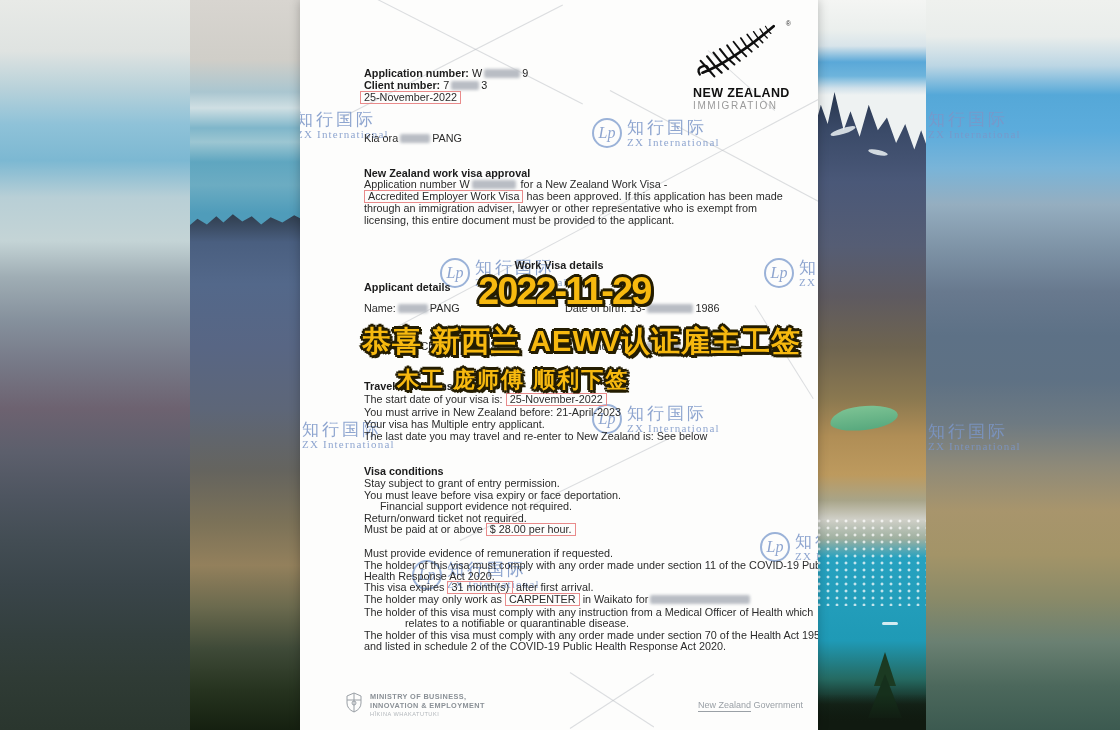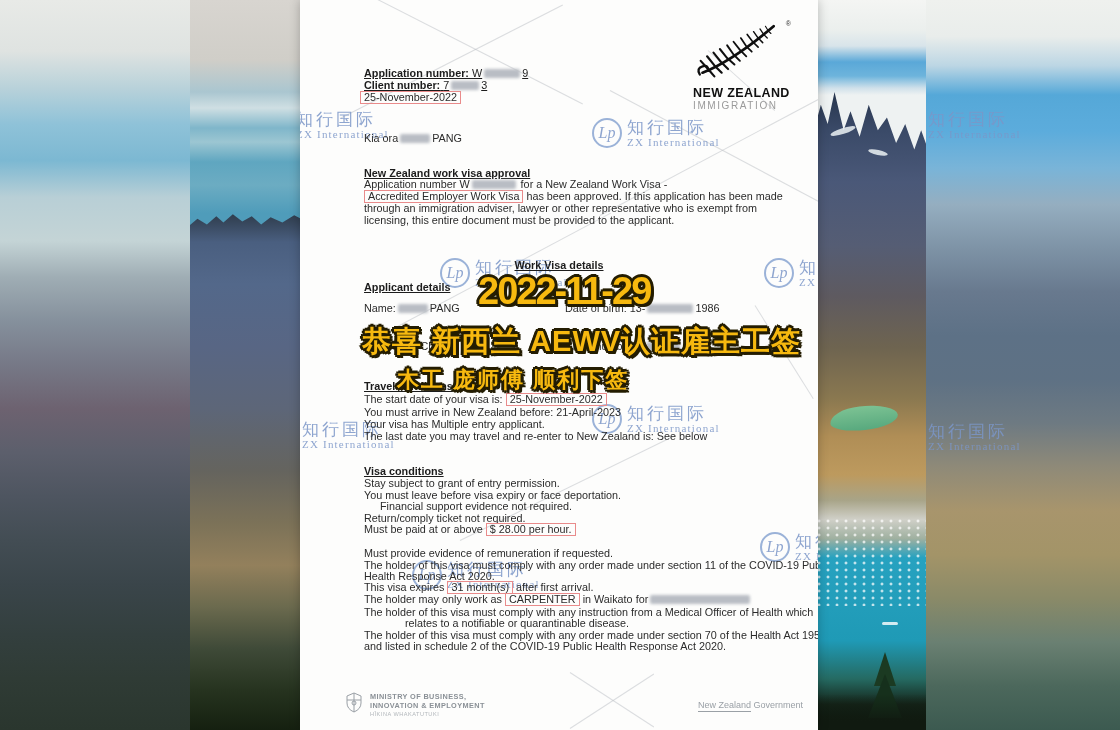--- a/index.html
+++ b/index.html
@@ -31,21 +31,21 @@
   .boat{position:absolute;left:66px;top:622px;width:16px;height:2.5px;border-radius:2px;background:rgba(255,255,255,.8);}
   .pine{position:absolute;left:48px;top:652px;width:52px;height:78px;}
   .pine .t1{position:absolute;left:10px;top:0;width:0;height:0;border-left:11px solid transparent;border-right:11px solid transparent;border-bottom:34px solid #1b3a22;}
   .pine .t2{position:absolute;left:4px;top:22px;width:0;height:0;border-left:17px solid transparent;border-right:17px solid transparent;border-bottom:44px solid #16301c;}
   .fg-dark{position:absolute;left:0;top:694px;width:110px;height:40px;background:linear-gradient(180deg,rgba(20,30,18,.0),#101a10 70%);}
 
   
   .page{position:absolute;left:300px;top:0;width:518px;height:730px;background:#fdfdfc;overflow:hidden;
     box-shadow:0 0 10px rgba(0,0,0,.25);color:#2b2b2b;}
   .doc-line{position:absolute;font-size:10.8px;line-height:12px;white-space:nowrap;}
-  .bold{font-weight:bold;color:#1c1c1c;text-decoration:underline;}
+  .bold{font-weight:bold;color:#1c1c1c;}
   .redbox{display:inline-block;border:1px solid #e98b8b;padding:0 3px;margin:-1px 0;line-height:11px;}
   .redact{display:inline-block;height:9px;border-radius:2px;background:#b9bdc4;filter:blur(1.6px);vertical-align:baseline;margin:0 2px -1px 2px;}
   .para{position:absolute;font-size:10.8px;line-height:11.9px;white-space:normal;}
 
   
   .diag{position:absolute;height:1px;background:#b9bec4;opacity:.5;transform-origin:left center;}
 
   
   .wm{position:absolute;display:flex;align-items:flex-start;color:#7b96c8;opacity:.85;}
   .wm .wm-logo{width:30px;height:30px;border:2px solid #8aa6d2;border-radius:50%;display:flex;align-items:center;justify-content:center;
@@ -255,21 +255,21 @@
       <span>The start date of your visa is:</span> <span class="redbox">25-November-2022</span>
     </div>
     <div class="doc-line" style="left:64px;top:406px;">You must arrive in New Zealand before: 21-April-2023</div>
     <div class="doc-line" style="left:64px;top:418px;">Your visa has Multiple entry applicant.</div>
     <div class="doc-line" style="left:64px;top:430px;">The last date you may travel and re-enter to New Zealand is: See below</div>
 
     <div class="doc-line bold" style="left:64px;top:465px;">Visa conditions</div>
     <div class="doc-line" style="left:64px;top:477px;">Stay subject to grant of entry permission.</div>
     <div class="doc-line" style="left:64px;top:489px;text-align:center;">You must leave before visa expiry or face deportation.</div>
     <div class="doc-line" style="left:64px;top:500px;padding-left:16px;">Financial support evidence not required.</div>
-    <div class="doc-line" style="left:64px;top:512px;">Return/comply ticket not required.</div>
+    <div class="doc-line" style="left:64px;top:512px;">Return/onward ticket not required.</div>
     <div class="doc-line" style="left:64px;top:523px;">
       <span>Must be paid at or above</span> <span class="redbox">$ 28.00 per hour.</span>
     </div>
     <div class="doc-line" style="left:64px;top:547px;">Must provide evidence of remuneration if requested.</div>
     <div class="doc-line" style="left:64px;top:559px;">The holder of this visa must comply with any order made under section 11 of the COVID-19 Public</div>
     <div class="doc-line" style="left:64px;top:570px;">Health Response Act 2020.</div>
     <div class="doc-line" style="left:64px;top:581px;">
       <span>This visa expires</span> <span class="redbox">31 month(s)</span> <span>after first arrival.</span>
     </div>
     <div class="doc-line" style="left:64px;top:593px;">

